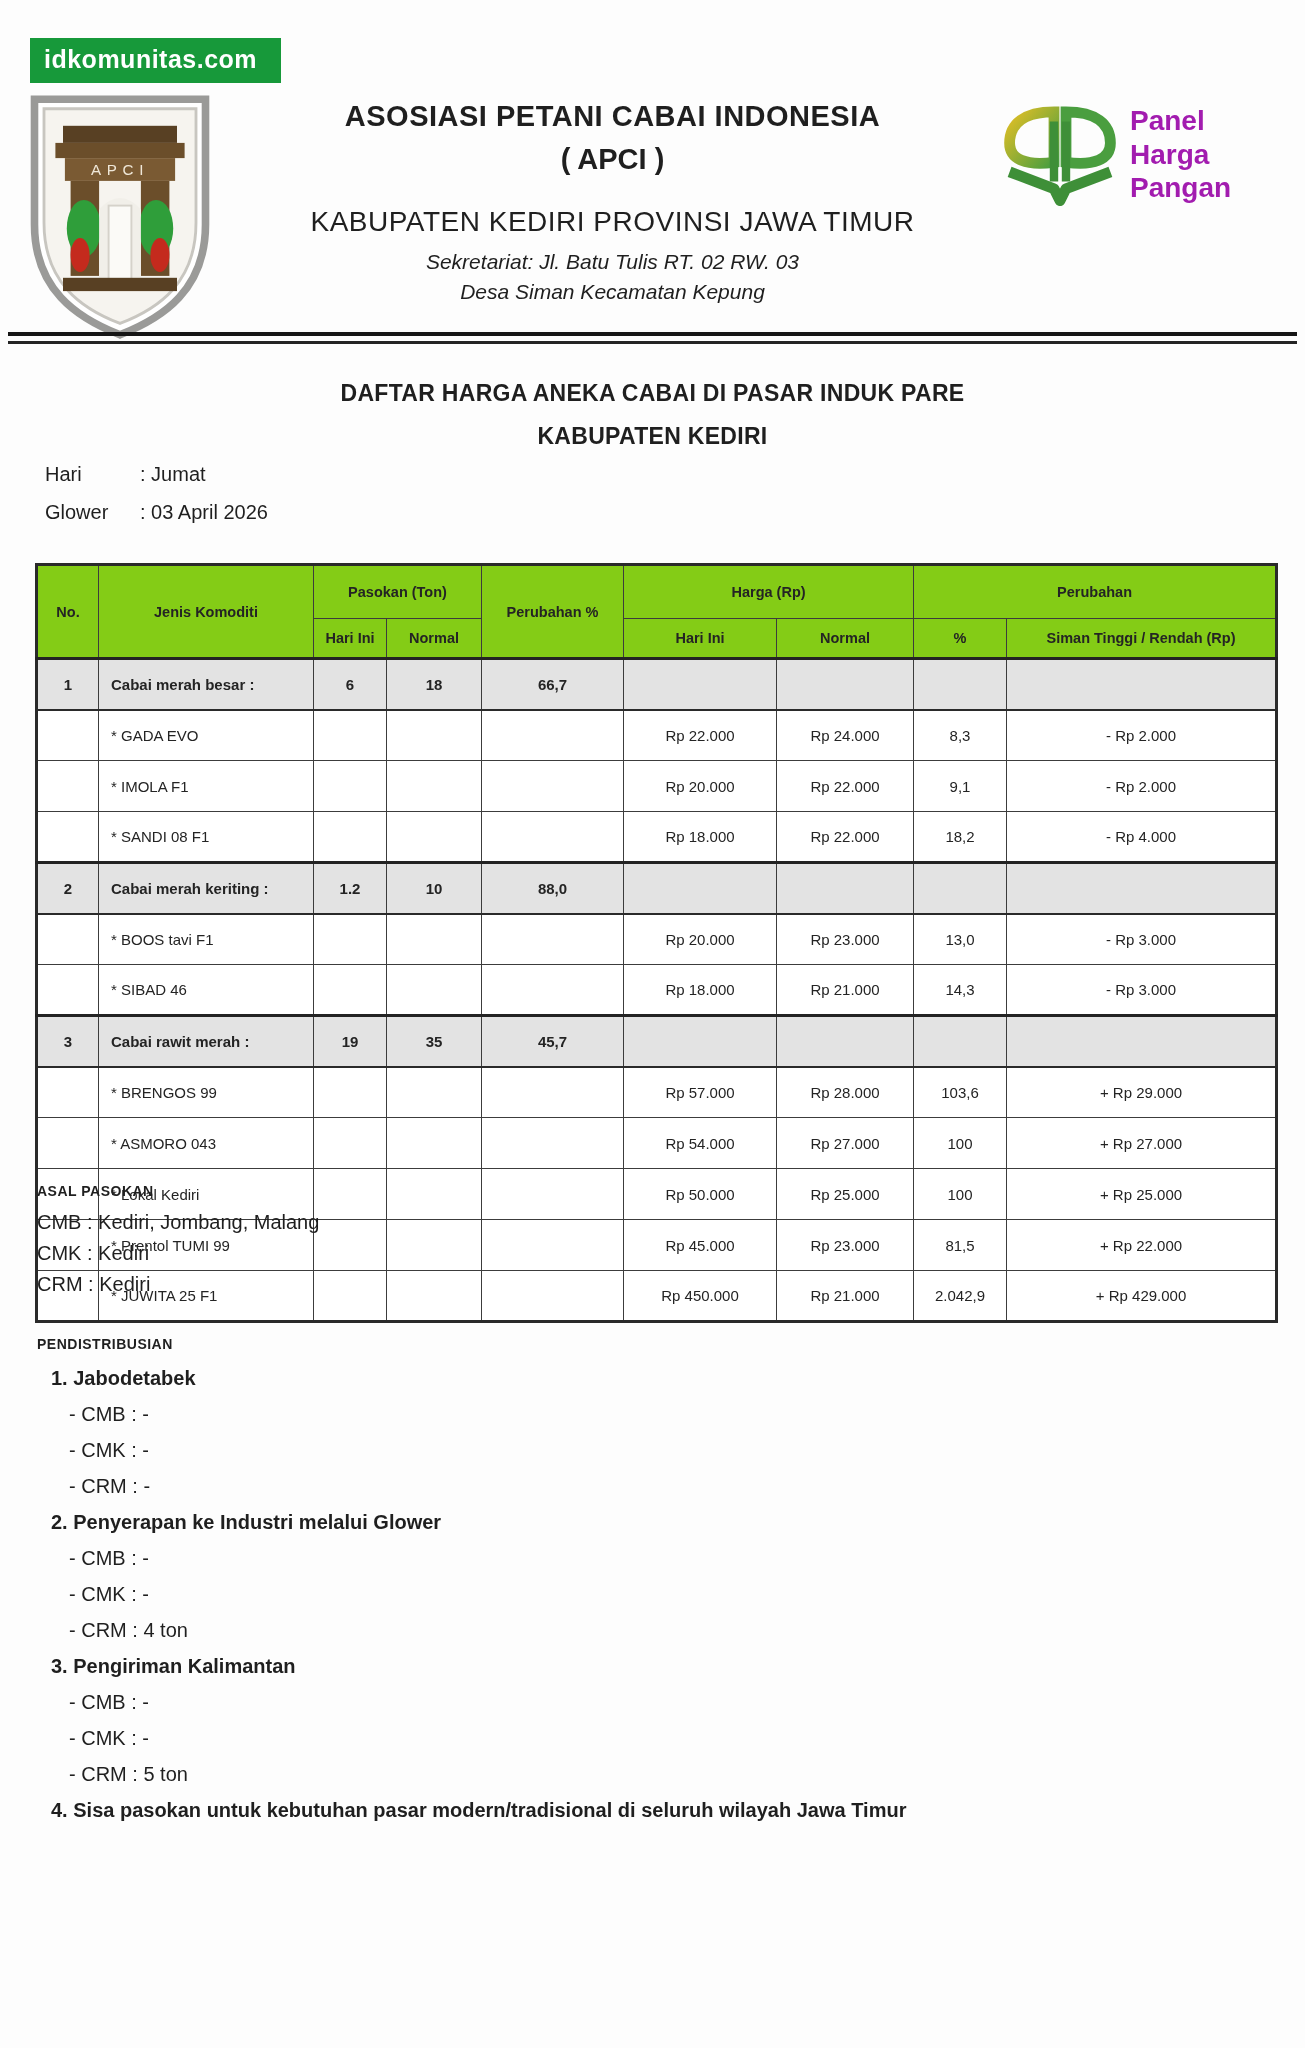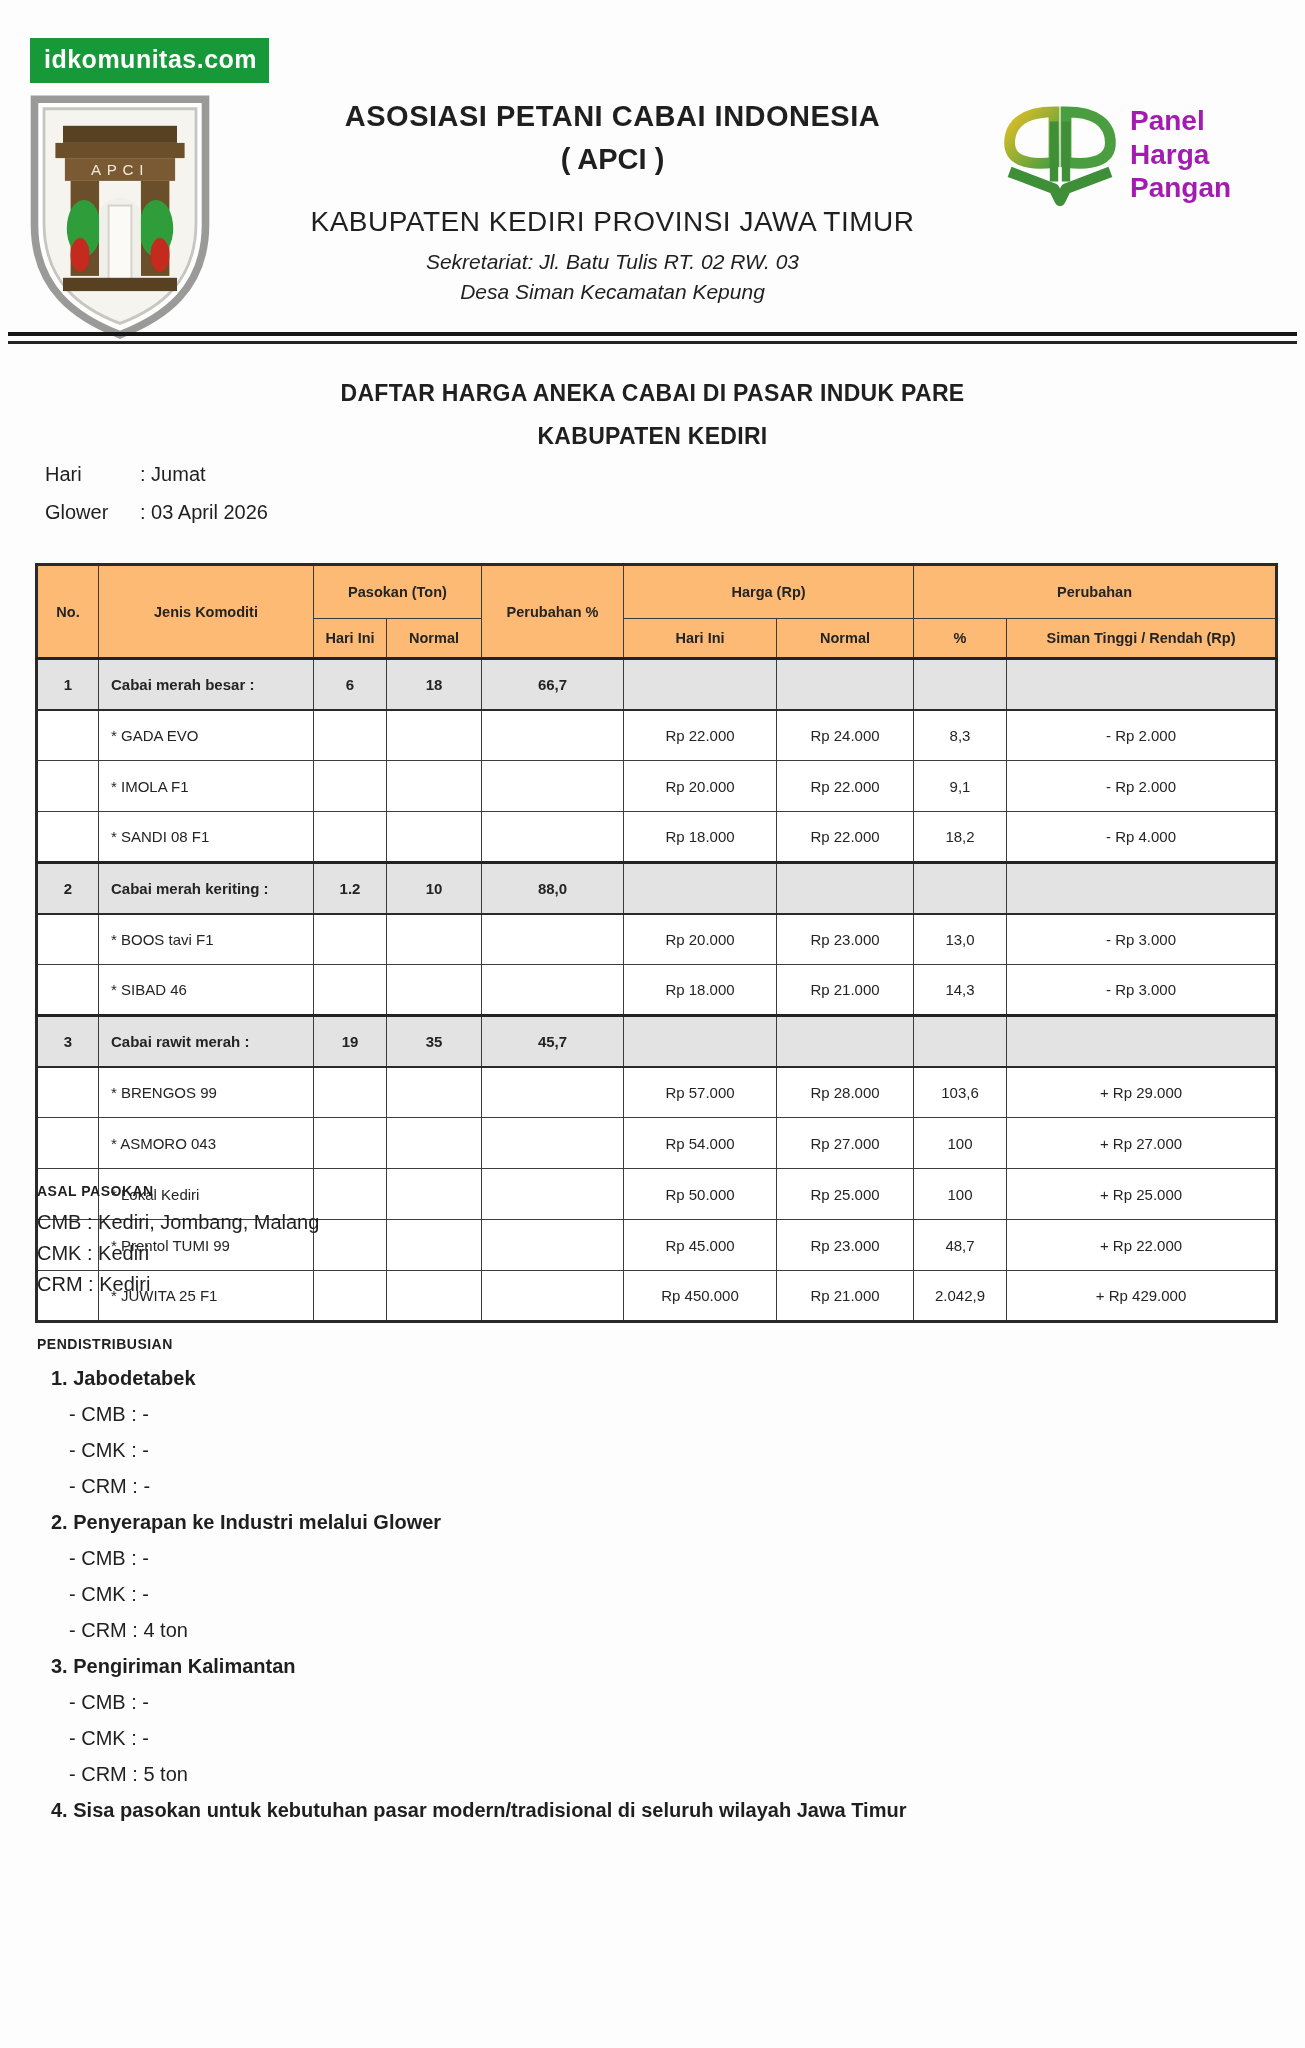--- a/index.html
+++ b/index.html
@@ -4,21 +4,21 @@
 <style>
   html,body{margin:0;padding:0;background:#888;}
   .page{
     position:relative;width:1305px;height:2048px;background:#fdfdfd;
     font-family:"Liberation Sans",sans-serif;color:#1f1f1f;overflow:hidden;
     margin:0 auto;
   }
   
   .badge{
     position:absolute;left:30px;top:38px;background:#17993a;color:#fff;
-    font-size:25px;font-weight:bold;padding:7px 12px 9px 14px;letter-spacing:.5px;
+    font-size:25px;font-weight:bold;padding:7px 24px 9px 14px;letter-spacing:.5px;
   }
   
   .shield{position:absolute;left:25px;top:88px;width:190px;height:258px;}
   
   .hdr{position:absolute;left:225px;top:100px;width:775px;text-align:center;}
   .hdr .l1{font-size:29px;font-weight:bold;letter-spacing:.5px;}
   .hdr .l2{font-size:29px;font-weight:bold;margin-top:10px;}
   .hdr .l3{font-size:28px;font-weight:normal;margin-top:30px;letter-spacing:.5px;}
   .hdr .l4{font-size:21px;font-style:italic;margin-top:12px;}
   .hdr .l5{font-size:21px;font-style:italic;margin-top:6px;}
@@ -35,21 +35,21 @@
   
   .meta{position:absolute;left:45px;top:463px;font-size:20px;}
   .meta .row{display:flex;margin-bottom:15px;}
   .meta .lab{width:95px;}
   
   .tbl{position:absolute;left:35px;top:563px;}
   table{border-collapse:collapse;table-layout:fixed;width:1240px;background:#fff;
         border:3px solid #2a2a2a;}
   th,td{border:1.6px solid #3c3c3c;font-size:15px;color:#242424;
         text-align:center;padding:2px 6px;overflow:hidden;white-space:nowrap;}
-  thead th{background:#fdba74;font-weight:bold;font-size:14.5px;}
+  thead th{background:#84cc16;font-weight:bold;font-size:14.5px;}
   thead tr.g th{height:48px;}
   thead tr.s th{height:34px;border-bottom:2.5px solid #2a2a2a;}
   tbody tr{height:51px;}
   tbody tr.category{background:#e3e3e3;}
   tbody tr.category td{font-weight:bold;border-top:3px solid #232323;border-bottom:2.5px solid #2a2a2a;}
   tbody td.left{text-align:left;padding-left:12px;}
   
   .bottom{position:absolute;left:37px;top:1183px;width:1180px;font-size:20px;}
   .sec-h{font-weight:bold;font-size:14px;letter-spacing:.5px;margin-bottom:8px;}
   .asal-line{line-height:31px;}
@@ -284,21 +284,21 @@
             <td>+ Rp 25.000</td>
           </tr>
           <tr class="item">
             <td></td>
             <td class="left">* Prentol TUMI 99</td>
             <td></td>
             <td></td>
             <td></td>
             <td>Rp 45.000</td>
             <td>Rp 23.000</td>
-            <td>48,7</td>
+            <td>81,5</td>
             <td>+ Rp 22.000</td>
           </tr>
           <tr class="item">
             <td></td>
             <td class="left">* JUWITA 25 F1</td>
             <td></td>
             <td></td>
             <td></td>
             <td>Rp 450.000</td>
             <td>Rp 21.000</td>

